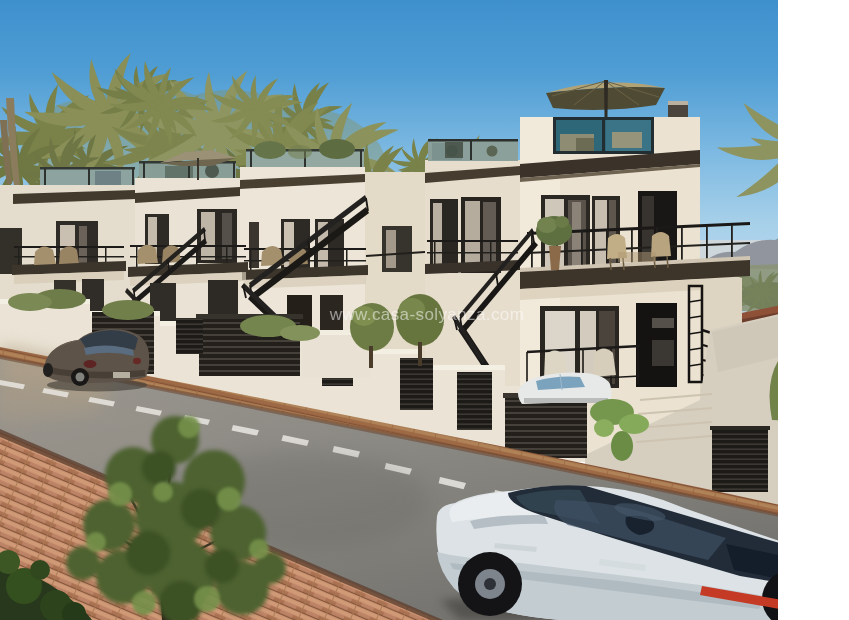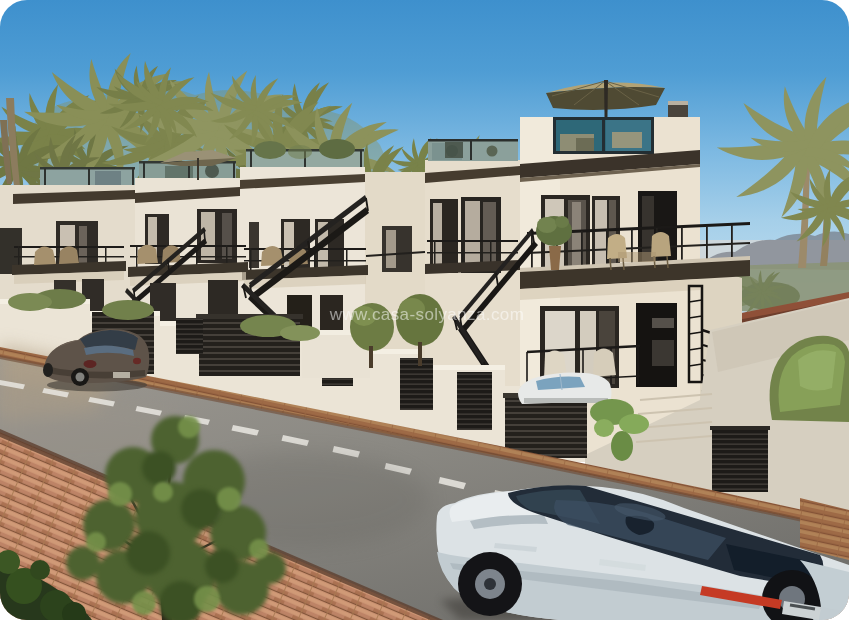--- a/index.html
+++ b/index.html
@@ -1,16 +1,16 @@
 <!DOCTYPE html>
 <html><head>
 <meta charset="utf-8">
 <style>
   html,body{margin:0;padding:0;background:#fff;}
-  .scene{position:relative;width:849px;height:620px;overflow:hidden;font-family:"Liberation Sans",sans-serif;border-radius:27px;}
+  .scene{position:relative;width:778px;height:620px;overflow:hidden;font-family:"Liberation Sans",sans-serif;}
   svg{display:block;}
 </style>
 </head>
 <body>
 <div class="scene">
 <svg width="849" height="620" viewBox="0 0 849 620">
 <defs>
   <linearGradient id="sky" x1="0" y1="0" x2="0" y2="1">
     <stop offset="0" stop-color="#3e90cd"></stop>
     <stop offset="0.18" stop-color="#4f9dd4"></stop>

